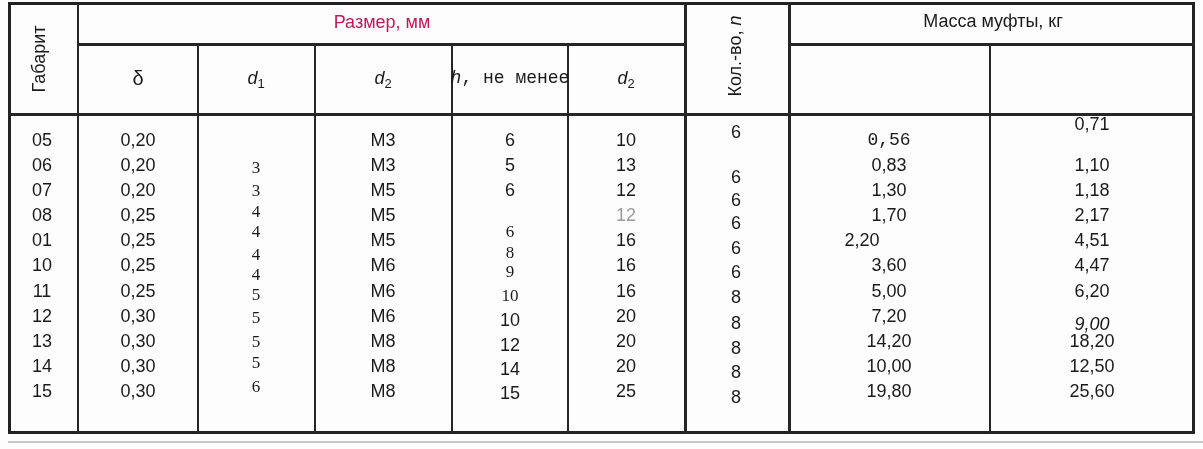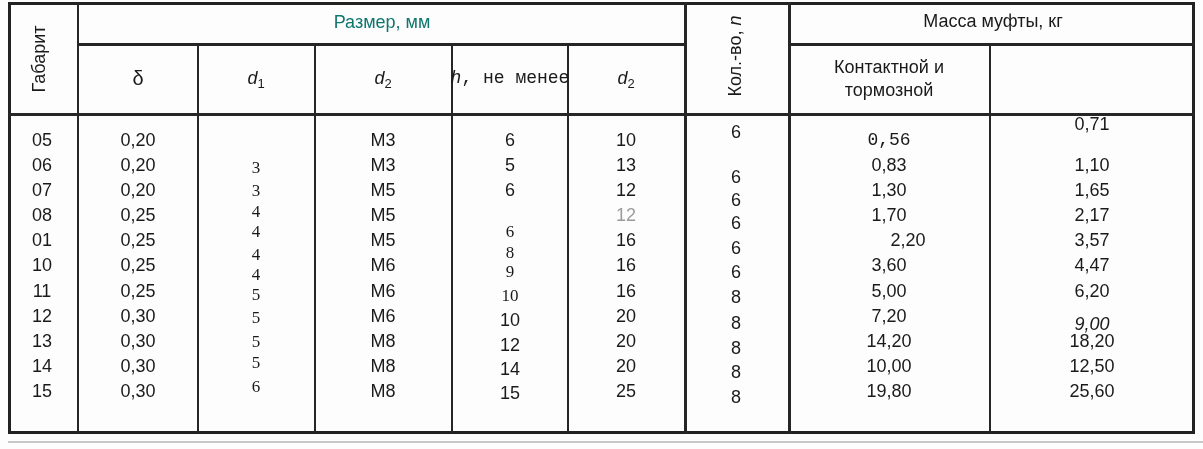--- a/index.html
+++ b/index.html
@@ -16,21 +16,21 @@
   .vline.thick{width:3px;}
   .hline{position:absolute;height:2px;background:#262626;}
   .hline.thick{height:3px;}
   .faint{position:absolute;height:2px;background:#c7c7c7;}
   
   .hcell{
     position:absolute;transform:translate(-50%,-50%);
     white-space:nowrap;font-size:18px;color:#1a1a1a;text-align:center;
   }
   .hcell.wrap{white-space:normal;width:170px;line-height:1.25;}
-  .hcell.gray{color:#0f766e;}
+  .hcell.gray{color:#be185d;}
   .hcell.rot{transform:translate(-50%,-50%) rotate(-90deg);}
   .it{font-style:italic;}
   sub.sh{font-size:13px;vertical-align:-4px;line-height:0;}
   
   .cell{
     position:absolute;transform:translate(-50%,-50%);
     font-size:18px;white-space:nowrap;color:#1a1a1a;
   }
   .cell.serif{font-family:"Liberation Serif",serif;font-size:17px;}
   .cell.muted{color:#9b9b9b;}
@@ -77,21 +77,20 @@
   </div>
 
   <div class="hcell" style="left:510px;top:78px;font-family:Liberation Mono, monospace;">
     <span class="it">h</span><span>, не менее</span>
   </div>
 
   <div class="hcell" style="left:626px;top:78px;">
     <span class="it">d</span><sub class="sh">2</sub>
   </div>
 
-  <div class="hcell wrap" style="left:889px;top:78px;">Контактной и тормозной</div>
 
 
   <div id="cells">
       <div class="cell" style="left: 42px; top: 140px;">05</div>
       <div class="cell" style="left: 42px; top: 165px;">06</div>
       <div class="cell" style="left: 42px; top: 190px;">07</div>
       <div class="cell" style="left: 42px; top: 215px;">08</div>
       <div class="cell" style="left: 42px; top: 240px;">01</div>
       <div class="cell" style="left: 42px; top: 265px;">10</div>
       <div class="cell" style="left: 42px; top: 291px;">11</div>
@@ -129,32 +128,32 @@
       <div class="cell" style="left: 626px; top: 265px;">16</div>
       <div class="cell" style="left: 626px; top: 291px;">16</div>
       <div class="cell" style="left: 626px; top: 316px;">20</div>
       <div class="cell" style="left: 626px; top: 341px;">20</div>
       <div class="cell" style="left: 626px; top: 366px;">20</div>
       <div class="cell" style="left: 626px; top: 391px;">25</div>
       <div class="cell" style="left: 889px; top: 140px; font-family: Liberation Mono, monospace;">0,56</div>
       <div class="cell" style="left: 889px; top: 165px;">0,83</div>
       <div class="cell" style="left: 889px; top: 190px;">1,30</div>
       <div class="cell" style="left: 889px; top: 215px;">1,70</div>
-      <div class="cell" style="left: 908px; top: 240px;">2,20</div>
+      <div class="cell" style="left: 862px; top: 240px;">2,20</div>
       <div class="cell" style="left: 889px; top: 265px;">3,60</div>
       <div class="cell" style="left: 889px; top: 291px;">5,00</div>
       <div class="cell" style="left: 889px; top: 316px;">7,20</div>
       <div class="cell" style="left: 889px; top: 341px;">14,20</div>
       <div class="cell" style="left: 889px; top: 366px;">10,00</div>
       <div class="cell" style="left: 889px; top: 391px;">19,80</div>
       <div class="cell" style="left: 1092px; top: 124px; text-align: right;">0,71</div>
       <div class="cell" style="left: 1092px; top: 165px;">1,10</div>
-      <div class="cell" style="left: 1092px; top: 190px;">1,65</div>
+      <div class="cell" style="left: 1092px; top: 190px;">1,18</div>
       <div class="cell" style="left: 1092px; top: 215px;">2,17</div>
-      <div class="cell" style="left: 1092px; top: 240px;">3,57</div>
+      <div class="cell" style="left: 1092px; top: 240px;">4,51</div>
       <div class="cell" style="left: 1092px; top: 265px;">4,47</div>
       <div class="cell" style="left: 1092px; top: 291px;">6,20</div>
       <div class="cell" style="left: 1092px; top: 324px; font-style: italic;">9,00</div>
       <div class="cell" style="left: 1092px; top: 341px;">18,20</div>
       <div class="cell" style="left: 1092px; top: 366px;">12,50</div>
       <div class="cell" style="left: 1092px; top: 391px;">25,60</div>
       <div class="cell serif" style="left: 256px; top: 168px;">3</div>
       <div class="cell serif" style="left: 256px; top: 191px;">3</div>
       <div class="cell serif" style="left: 256px; top: 212px;">4</div>
       <div class="cell serif" style="left: 256px; top: 232px;">4</div>

